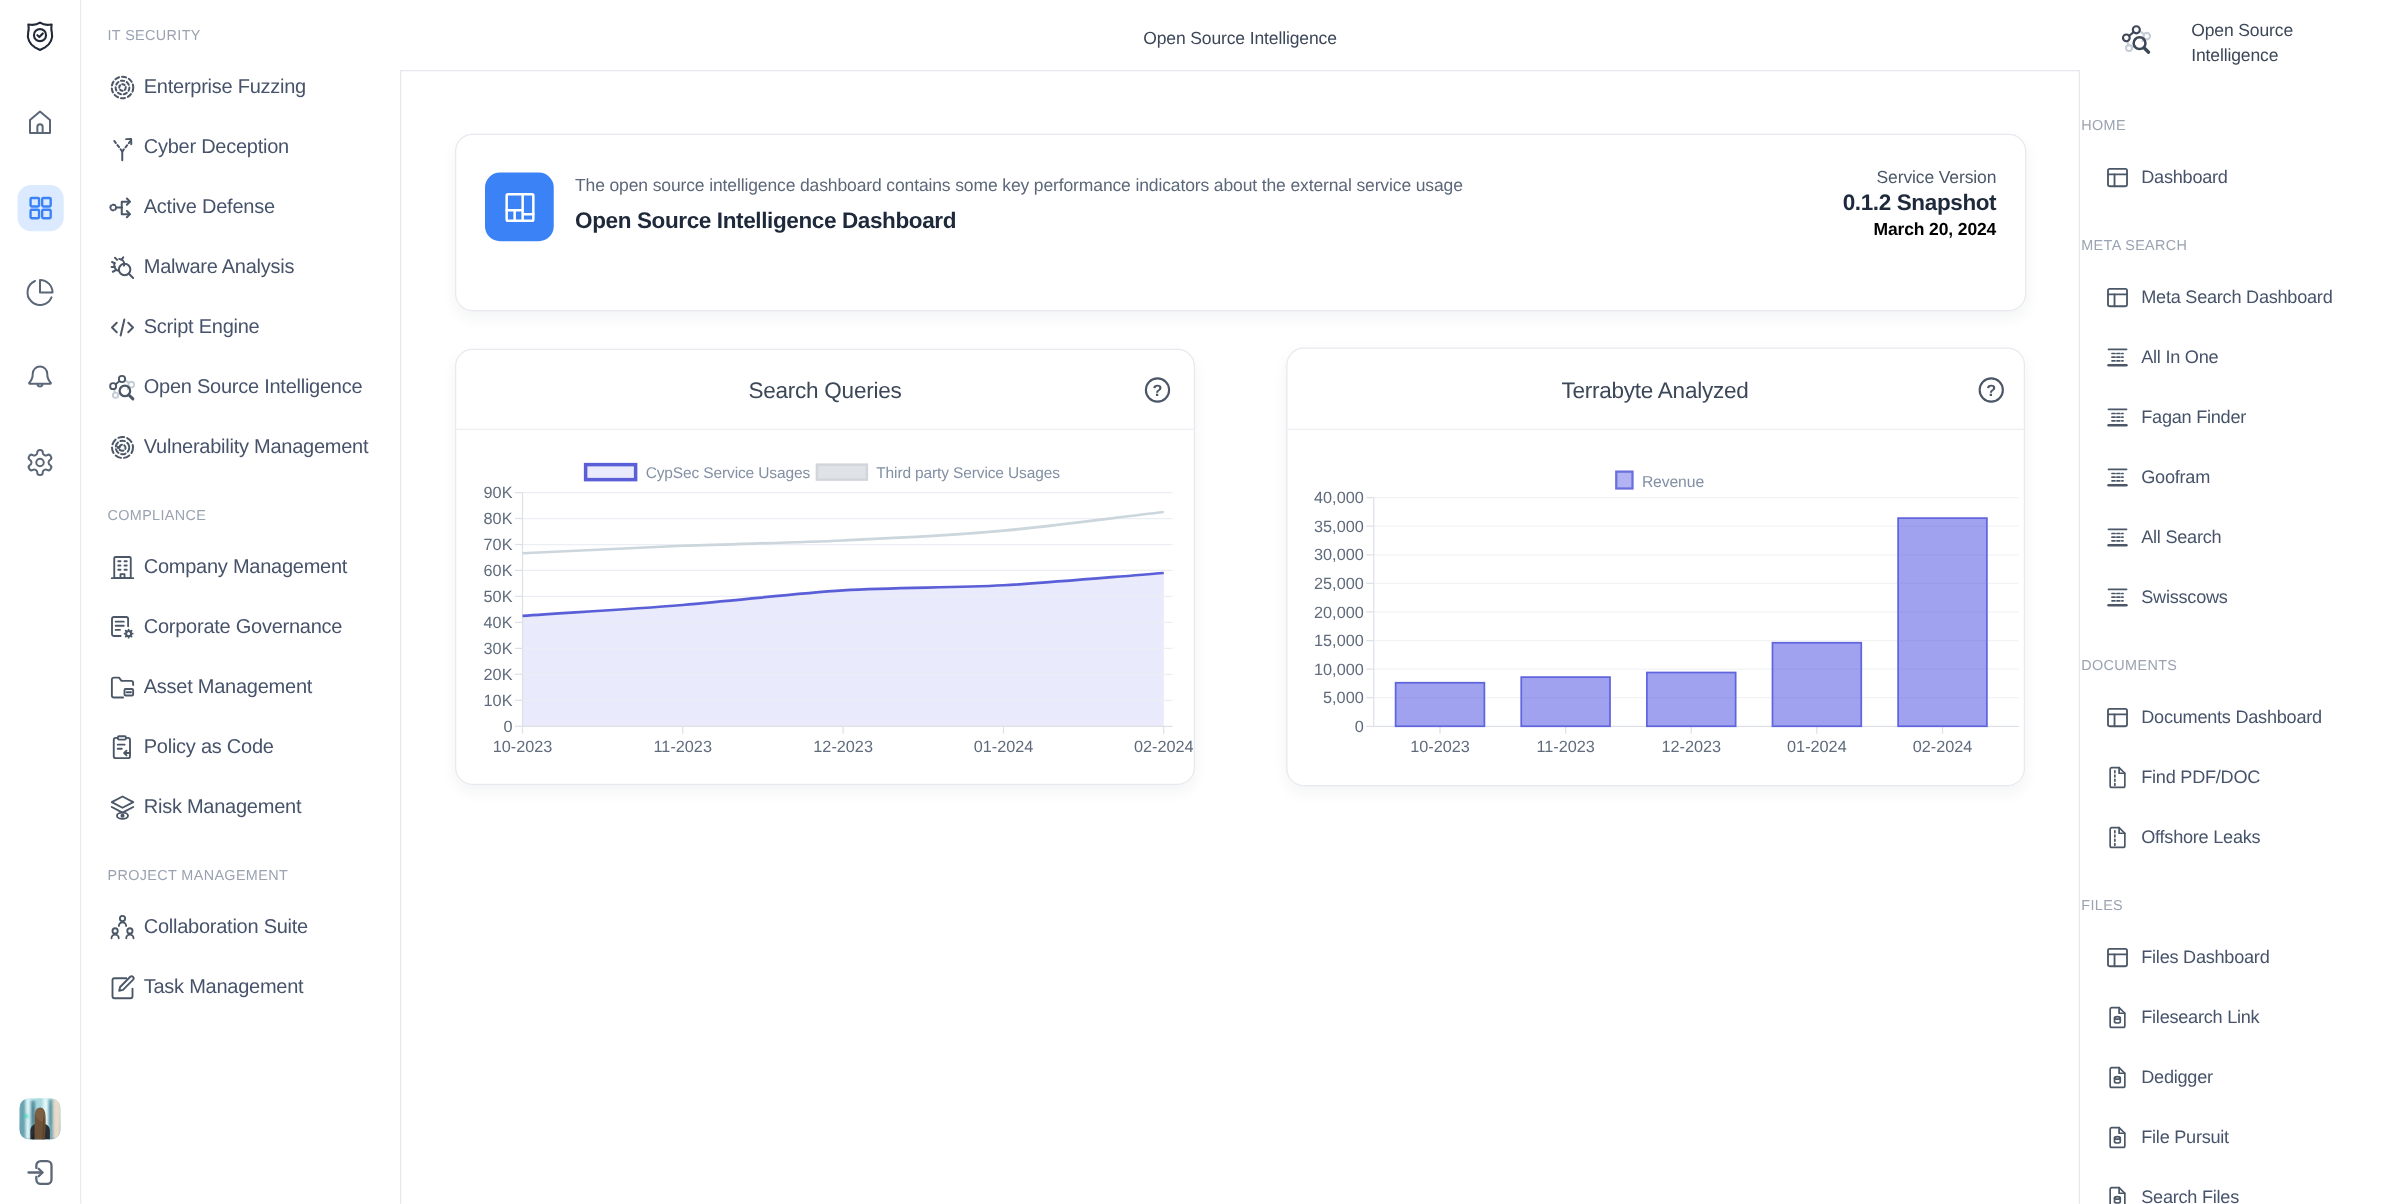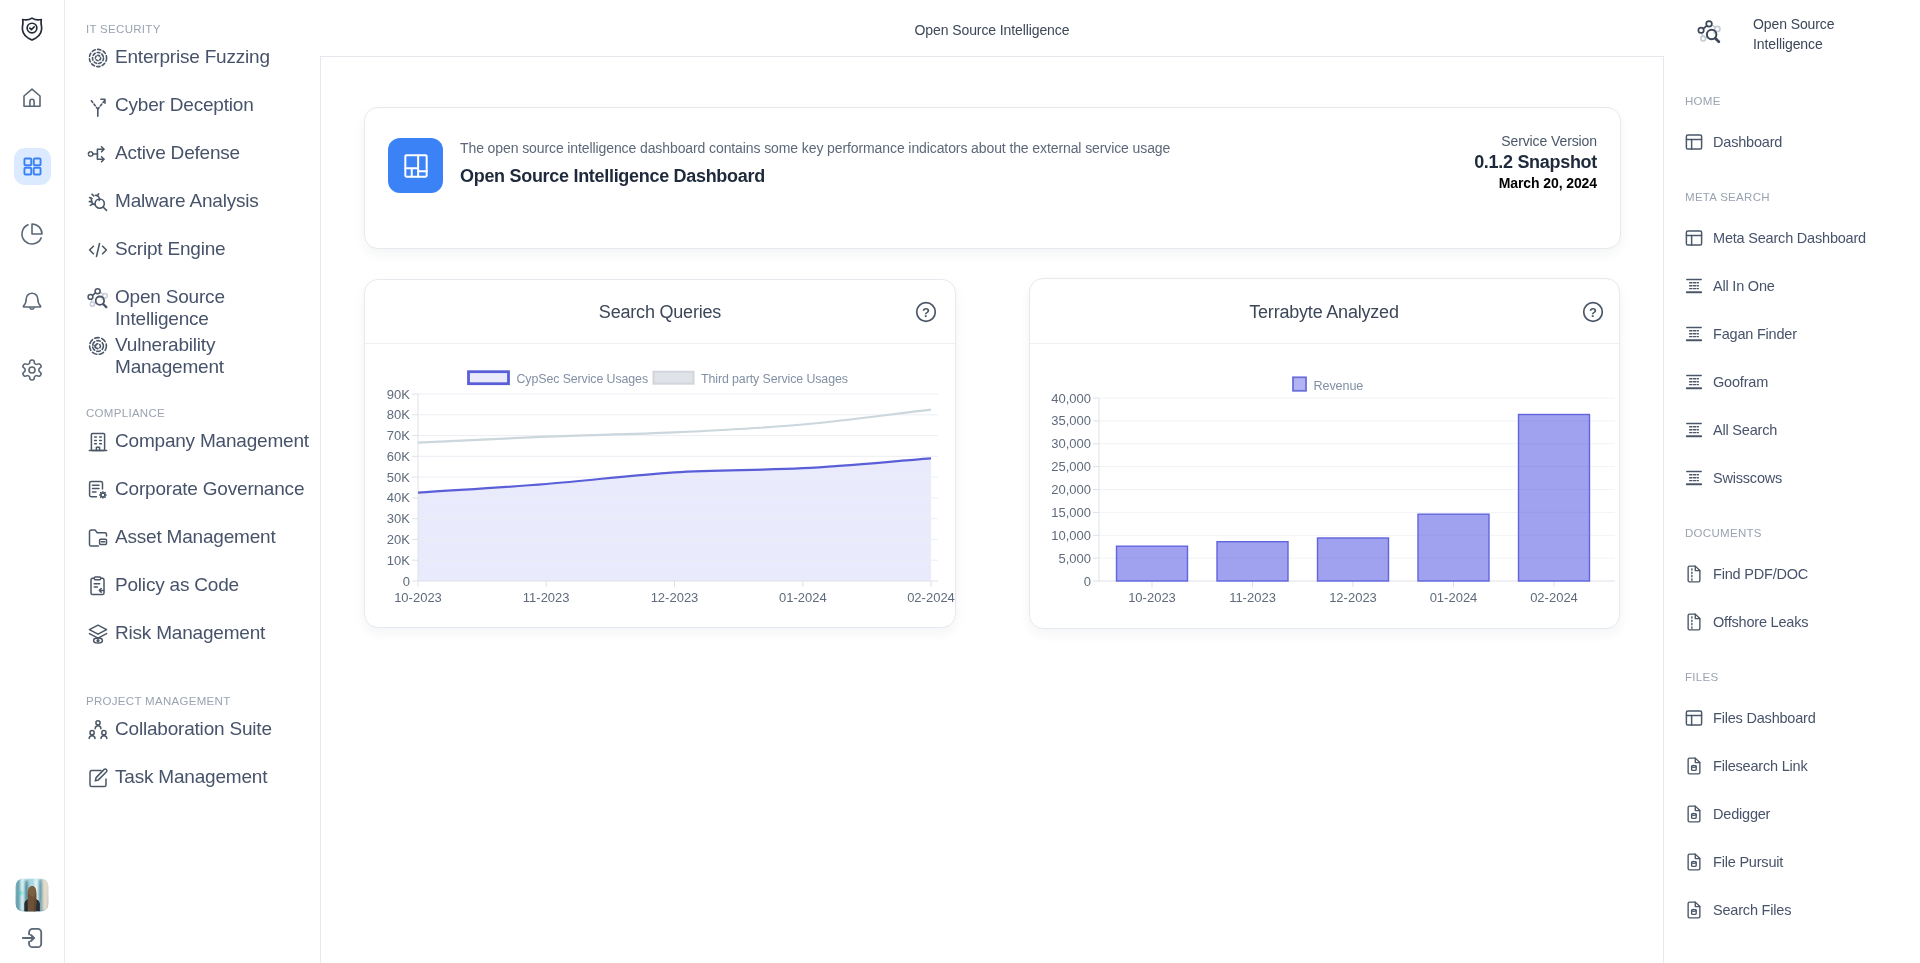--- a/index.html
+++ b/index.html
@@ -4,40 +4,40 @@
 <style>
 * { margin:0; padding:0; box-sizing:border-box; }
 html,body { width:1920px; height:963px; overflow:hidden; background:#fff;
   font-family:"Liberation Sans", sans-serif; color:#475569; }
 #rail { position:absolute; left:0; top:0; width:65px; height:963px; border-right:1px solid #e9ebef; background:#fff; }
 .railic { position:absolute; left:32px; transform:translate(-50%,-50%); display:flex; align-items:center; justify-content:center; }
 #gridbox { position:absolute; left:14px; top:148px; width:37px; height:37px; background:#dbeafe; border-radius:11px; display:flex; align-items:center; justify-content:center; }
 #leftmenu { position:absolute; left:66px; top:0; width:254px; height:900px; background:#fff; padding:12px 0 0 20px; }
 .mhead { height:34px; display:flex; align-items:center; color:#9aa3b1; font-size:11.5px; letter-spacing:0.3px; }
 .mhead.gap { margin-top:14px; }
-.mitem { height:48px; display:flex; align-items:flex-start; color:#47536a; font-size:19px; letter-spacing:-0.2px; }
+.mitem { height:48px; display:flex; align-items:center; color:#47536a; font-size:16px; letter-spacing:-0.2px; }
 .mitem svg { margin-right:5px; flex:none; }
 #toptitle { position:absolute; left:320px; top:0; width:1344px; height:56px; display:flex; align-items:center; justify-content:center; font-size:14px; letter-spacing:-0.1px; color:#3c4758; padding-top:4px; }
 #panel { position:absolute; left:320px; top:56px; width:1344px; height:907px; background:#fff; border:1px solid #e6e8ed; border-bottom:none; }
 #hcard { position:absolute; left:43px; top:50px; width:1257px; height:142px; background:#fff; border:1px solid #e7e9ee; border-radius:14px; box-shadow:0 5px 12px rgba(25,35,60,0.05); }
 #hicon { position:absolute; left:23px; top:30px; width:55px; height:55px; background:#3b82f6; border-radius:12px; display:flex; align-items:center; justify-content:center; }
 #hdesc { position:absolute; left:95px; top:31px; font-size:14px; letter-spacing:-0.1px; color:#5c6879; line-height:19px; }
 #htitle { position:absolute; left:95px; top:56px; font-size:18px; letter-spacing:-0.3px; font-weight:bold; color:#1e2a3b; line-height:24px; }
 #hver { position:absolute; right:23px; top:24px; text-align:right; }
 #hver .v1 { font-size:14px; letter-spacing:-0.1px; color:#4b5768; line-height:19px; }
 #hver .v2 { font-size:18px; letter-spacing:-0.3px; font-weight:bold; color:#1e2a3b; line-height:23px; margin-top:0px; }
 #hver .v3 { font-size:14px; letter-spacing:-0.1px; color:#000000; line-height:19px; margin-top:0;font-weight:bold; }
 .ccard { position:absolute; background:#fff; border:1px solid #e7e9ee; border-radius:14px; box-shadow:0 5px 12px rgba(25,35,60,0.05); }
 #chart1 { left:43px; top:222px; width:592px; height:349px; }
 #chart2 { left:708px; top:221px; width:591px; height:351px; }
 #rightbar { position:absolute; left:1665px; top:0; width:255px; height:963px; background:#fff; }
 #rtop { position:absolute; left:31px; top:14px; display:flex; }
 #rtoptxt { margin-left:30px; font-size:14px; letter-spacing:-0.1px; color:#3c4758; line-height:20px; padding-top:0px; }
 #rlist { position:absolute; left:0; top:84px; width:255px; }
-.rhead { height:34px; display:flex; align-items:center; padding-left:20px; color:#9aa3b1; font-size:11.5px; letter-spacing:0.3px; }
+.rhead { height:34px; display:flex; align-items:center; color:#9aa3b1; font-size:11.5px; letter-spacing:0.3px; }
 .rhead.gap { margin-top:14px; }
 .ritem { height:48px; display:flex; align-items:center; padding-left:18px; color:#47536a; font-size:14.5px; letter-spacing:-0.2px; }
 .ritem svg { margin-right:8px; flex:none; }
 </style>
 </head>
 <body>
 
 <div id="panel">
   <div id="hcard">
     <div id="hicon">
@@ -452,20 +452,25 @@
   <div class="ritem"><svg width="22" height="22" viewBox="0 0 24 24" fill="none" stroke="#4b5767" stroke-width="1.7" stroke-linecap="round">
           <path d="M4.2 4.9h15.6"></path>
           <g stroke-width="1.5">
             <path d="M7.2 8.5h9.6" stroke-dasharray="2.6 1.7"></path>
             <path d="M7.2 11.7h9.6" stroke-dasharray="2.6 1.7"></path>
             <path d="M7.2 14.9h9.6" stroke-dasharray="2.6 1.7"></path>
           </g>
           <path d="M4.2 18.7h15.6" stroke-width="2.2"></path>
         </svg>Swisscows</div>
   <div class="rhead gap">DOCUMENTS</div>
+  <div class="ritem"><svg width="22" height="22" viewBox="0 0 24 24" fill="none" stroke="#4b5767" stroke-width="1.6" stroke-linecap="round" stroke-linejoin="round">
+          <rect x="3.7" y="4.4" width="16.6" height="15.2" rx="1.4"></rect>
+          <path d="M3.7 9.2h16.6"></path>
+          <path d="M9.4 9.2v10.4"></path>
+        </svg>Documents Dashboard</div>
   <div class="ritem"><svg width="22" height="22" viewBox="0 0 24 24" fill="none" stroke="#4b5767" stroke-width="1.5" stroke-linecap="round" stroke-linejoin="round">
           <path d="M13.4 3.4H7.1a1.5 1.5 0 0 0-1.5 1.5v14.2a1.5 1.5 0 0 0 1.5 1.5h9.8a1.5 1.5 0 0 0 1.5-1.5V8.3z"></path>
           <path d="M13.4 3.4v4.9h4.9"></path>
           <path d="M9.7 6.2v1.5M9.7 9.9v1.5M9.7 13.6v1.5M9.7 17.3v1.5"></path>
         </svg>Find PDF/DOC</div>
   <div class="ritem"><svg width="22" height="22" viewBox="0 0 24 24" fill="none" stroke="#4b5767" stroke-width="1.5" stroke-linecap="round" stroke-linejoin="round">
           <path d="M13.4 3.4H7.1a1.5 1.5 0 0 0-1.5 1.5v14.2a1.5 1.5 0 0 0 1.5 1.5h9.8a1.5 1.5 0 0 0 1.5-1.5V8.3z"></path>
           <path d="M13.4 3.4v4.9h4.9"></path>
           <path d="M9.7 6.2v1.5M9.7 9.9v1.5M9.7 13.6v1.5M9.7 17.3v1.5"></path>
         </svg>Offshore Leaks</div>

